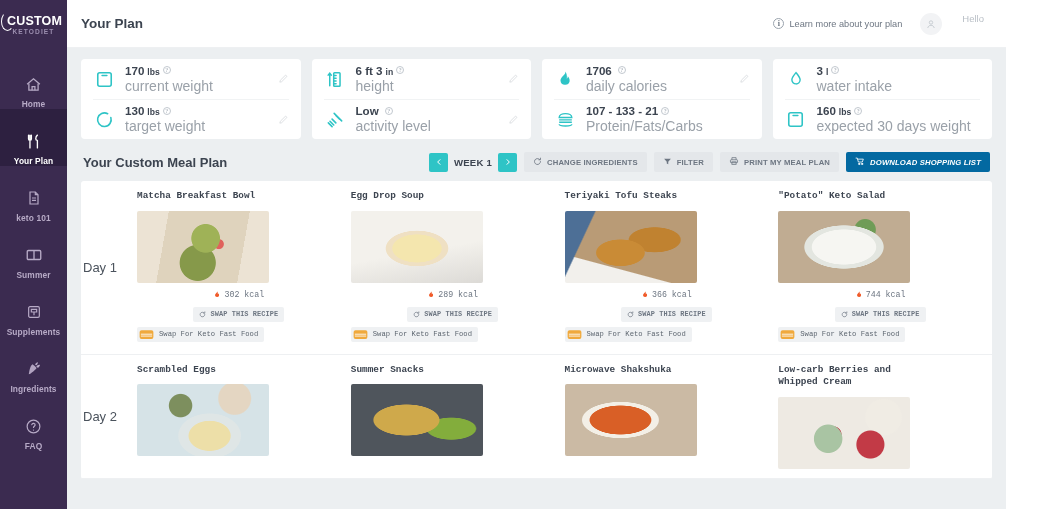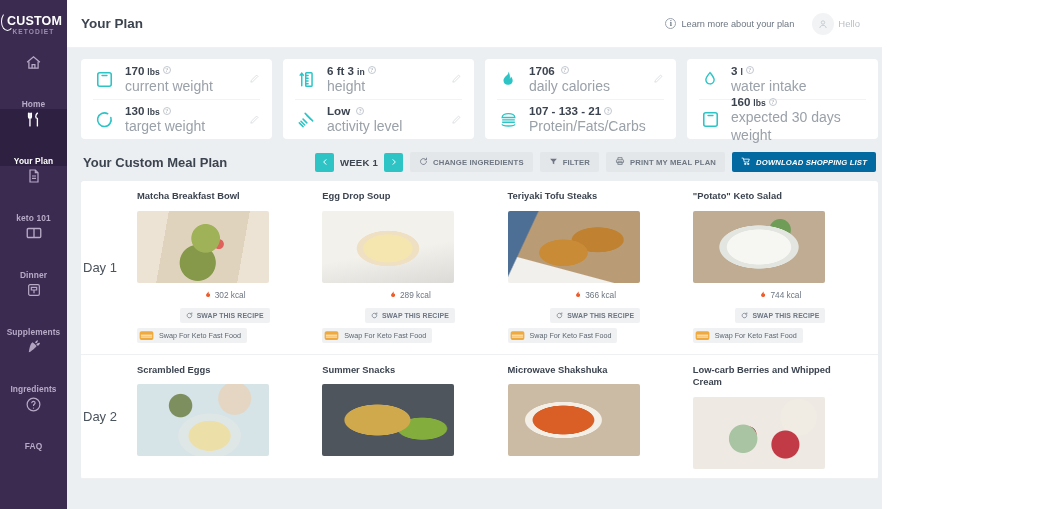--- a/index.html
+++ b/index.html
@@ -2,21 +2,21 @@
 <html><head>
 <meta charset="utf-8">
 <style>
   * { box-sizing: border-box; margin: 0; padding: 0; }
   html, body {
     width: 1042px; height: 509px;
     overflow: hidden;
     font-family: "Liberation Sans", sans-serif;
     background: #ffffff;
   }
-  .app { display: flex; width: 882px; height: 509px; }
+  .app { display: flex; width: 1006px; height: 509px; }
 
   
   .sidebar {
     width: 67px; height: 509px;
     background: #3b2b50;
     display: flex; flex-direction: column;
     align-items: stretch;
     flex: 0 0 67px;
   }
   .logo-box {
@@ -37,21 +37,21 @@
     border-right-color: transparent; border-top-color: transparent;
   }
   .logo-sub {
     font-size: 6.6px; color: #9c8fb0; letter-spacing: 1.1px;
     margin-top: 1px; font-weight: 600;
   }
   .nav { display: flex; flex-direction: column; padding-top: 4px; }
   .nav-item {
     height: 57px;
     display: flex; flex-direction: column;
-    align-items: center; justify-content: space-between;
+    align-items: center; justify-content: flex-end;
     color: #b7aac6; cursor: pointer; gap: 5px;
   }
   .nav-item.active { background: #2d2040; color: #ffffff; }
   .nav-item .ic { height: 20px; display: flex; align-items: center; }
   .nav-item .ic svg { display: block; }
   .nav-label { font-size: 8.4px; font-weight: 700; letter-spacing: .1px; }
   .nav-item.active .nav-label { color: #fff; }
 
   
   .main { flex: 1; height: 509px; background: #eceff1; overflow: hidden; }
@@ -66,28 +66,28 @@
   .learn-more {
     display: flex; align-items: center; gap: 5px;
     font-size: 9.2px; color: #6d7682; cursor: pointer;
   }
   .learn-more .circ {
     width: 11px; height: 11px; border-radius: 50%;
     border: 1px solid #9aa3ad; color: #6d7682;
     font-size: 8px; font-weight: 700; line-height: 9px;
     text-align: center; font-family: "Liberation Serif", serif;
   }
-  .user { display: flex; align-items: center; gap: 4px; cursor: pointer; }
+  .user { display: flex; align-items: flex-start; gap: 20px; cursor: pointer; }
   .avatar {
     width: 22px; height: 22px; border-radius: 50%;
     background: #f2f3f5; display: flex; align-items: center; justify-content: center;
   }
   .hello { font-size: 9.5px; color: #b9bfc6; }
 
-  .content { padding: 11px 4px 0 14px; height: 461px; overflow: hidden; }
+  .content { padding: 11px 14px 0 14px; height: 461px; overflow: hidden; }
 
   
   .stats { display: flex; gap: 11px; }
   .stat-card {
     background: #fff; border-radius: 4px;
     flex: 1; padding: 0 12px;
   }
   .stat-row {
     display: flex; align-items: center;
     height: 40px; gap: 10px; position: relative;
@@ -137,21 +137,21 @@
   .table { background: #fff; border-radius: 3px; }
   .thead { display: flex; height: 28px; align-items: center; border-bottom: 1px solid #eef0f2; }
   .col-day { flex: 0 0 56px; }
   .col { flex: 1; padding-right: 10px; }
   .th { font-size: 9.3px; color: #767e88; }
   .trow { display: flex; border-bottom: 1px solid #eef0f2; }
   .day-cell {
     flex: 0 0 56px; display: flex; align-items: center;
     font-size: 13px; color: #4b535d; padding-left: 2px;
   }
-  .meal-cell { flex: 1; padding: 9px 10px 9px 0; }
+  .meal-cell { flex: 1; padding: 9px 10px 9px 0; font-family: Liberation Mono, monospace; }
   .meal-title {
     font-size: 9.4px; font-weight: 700; color: #3c4450;
     line-height: 12.5px; min-height: 12.5px; max-width: 150px;
   }
   .thumb {
     width: 132px; height: 72px; border-radius: 2px;
     margin-top: 8px; background-size: cover; background-position: center;
     cursor: pointer; overflow: hidden; position: relative;
   }
   .meal-actions { display: flex; align-items: center; gap: 8px; margin-top: 7px; flex-direction: column; }
@@ -223,21 +223,21 @@
         <span class="nav-label">keto 101</span>
       </div>
 
       <div class="nav-item">
         <span class="ic">
           <svg width="18" height="18" viewBox="0 0 24 24" fill="none" stroke="currentColor" stroke-width="1.8">
               <rect x="3" y="6" width="18" height="12" rx="1.5"></rect>
               <path d="M12 6v12"></path>
             </svg>
         </span>
-        <span class="nav-label">Dinner</span>
+        <span class="nav-label">Summer</span>
       </div>
 
       <div class="nav-item">
         <span class="ic">
           <svg width="16" height="16" viewBox="0 0 24 24" fill="none" stroke="currentColor" stroke-width="1.8">
               <rect x="4" y="4" width="16" height="16" rx="2"></rect>
               <path d="M8 8h8v4H8z"></path>
               <path d="M12 12v5"></path>
             </svg>
         </span>

